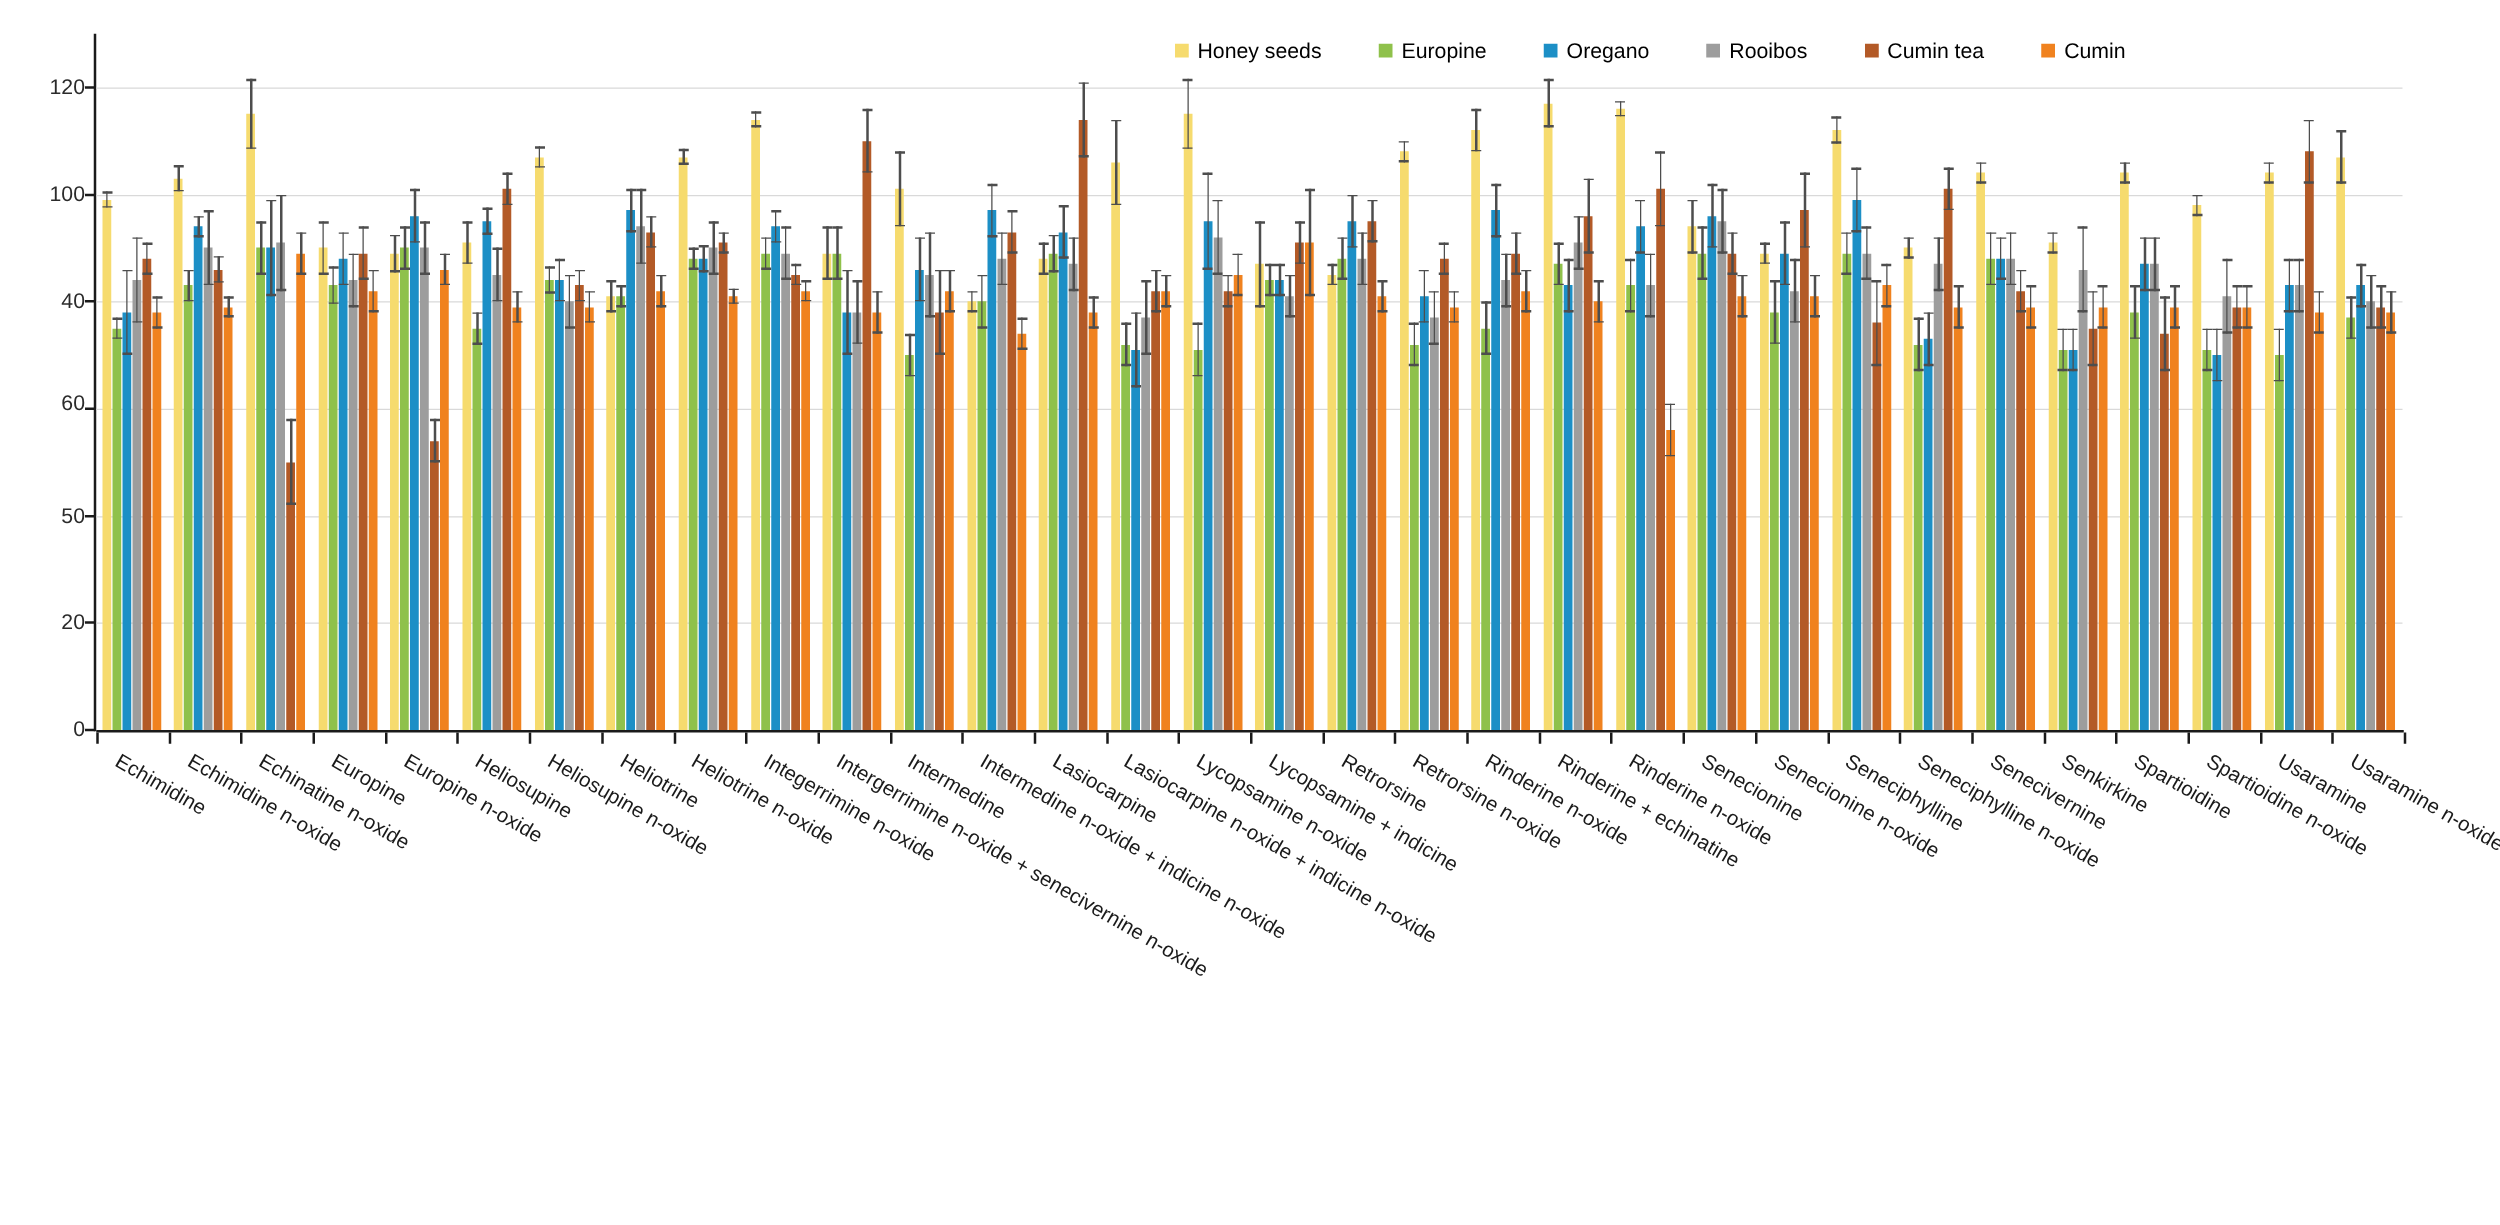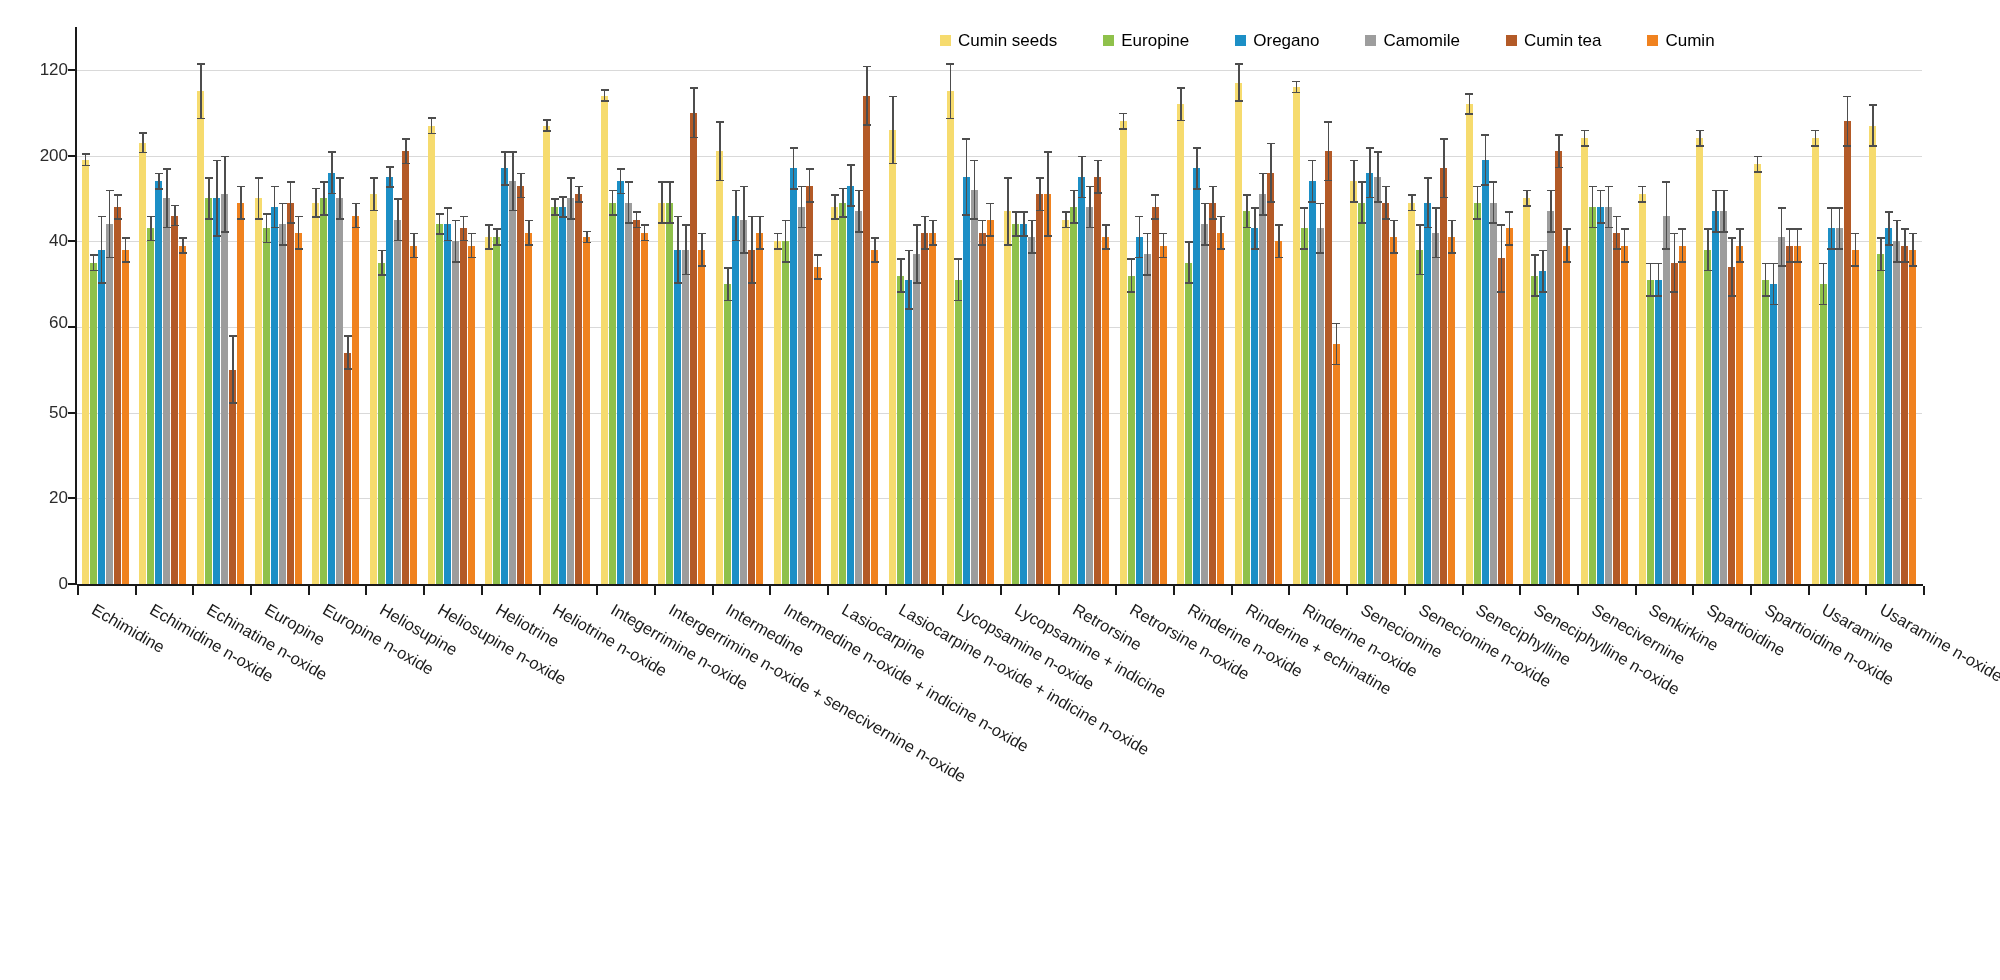--- a/index.html
+++ b/index.html
@@ -168,33 +168,33 @@
   }
 </style>
 </head>
 <body>
 
 <div id="root">
 
   <div id="legend">
       <div class="legend-item">
         <span class="legend-swatch" style="background: rgb(246, 219, 110);"></span>
-        <span class="legend-label">Cumin seeds</span>
+        <span class="legend-label">Honey seeds</span>
       </div>
       <div class="legend-item">
         <span class="legend-swatch" style="background: rgb(143, 193, 75);"></span>
         <span class="legend-label">Europine</span>
       </div>
       <div class="legend-item">
         <span class="legend-swatch" style="background: rgb(28, 143, 198);"></span>
         <span class="legend-label">Oregano</span>
       </div>
       <div class="legend-item">
         <span class="legend-swatch" style="background: rgb(157, 157, 157);"></span>
-        <span class="legend-label">Camomile</span>
+        <span class="legend-label">Rooibos</span>
       </div>
       <div class="legend-item">
         <span class="legend-swatch" style="background: rgb(179, 90, 39);"></span>
         <span class="legend-label">Cumin tea</span>
       </div>
       <div class="legend-item">
         <span class="legend-swatch" style="background: rgb(240, 130, 31);"></span>
         <span class="legend-label">Cumin</span>
       </div>
     </div>
@@ -207,21 +207,21 @@
       <div class="ytick-label" style="top: 584px; left: 8px; right: auto;">0</div>
       <div class="ytick-mark" style="top: 583px; left: 68px;"></div>
       <div class="ytick-label" style="top: 498.308px; left: 8px; right: auto;">20</div>
       <div class="ytick-mark" style="top: 497.308px; left: 68px;"></div>
       <div class="ytick-label" style="top: 412.615px; left: 8px; right: auto;">50</div>
       <div class="ytick-mark" style="top: 411.615px; left: 68px;"></div>
       <div class="ytick-label" style="top: 323px; left: 8px; right: auto;">60</div>
       <div class="ytick-mark" style="top: 325.923px; left: 68px;"></div>
       <div class="ytick-label" style="top: 241.231px; left: 8px; right: auto;">40</div>
       <div class="ytick-mark" style="top: 240.231px; left: 68px;"></div>
-      <div class="ytick-label" style="top: 155.538px; left: 8px; right: auto;">200</div>
+      <div class="ytick-label" style="top: 155.538px; left: 8px; right: auto;">100</div>
       <div class="ytick-mark" style="top: 154.538px; left: 68px;"></div>
       <div class="ytick-label" style="top: 69.8462px; left: 8px; right: auto;">120</div>
       <div class="ytick-mark" style="top: 68.8462px; left: 68px;"></div>
     </div>
 
   <div id="plot-area">
     <div id="gridlines">
         <div class="gridline" style="top: 471.308px;"></div>
         <div class="gridline" style="top: 385.615px;"></div>
         <div class="gridline" style="top: 299.923px;"></div>

